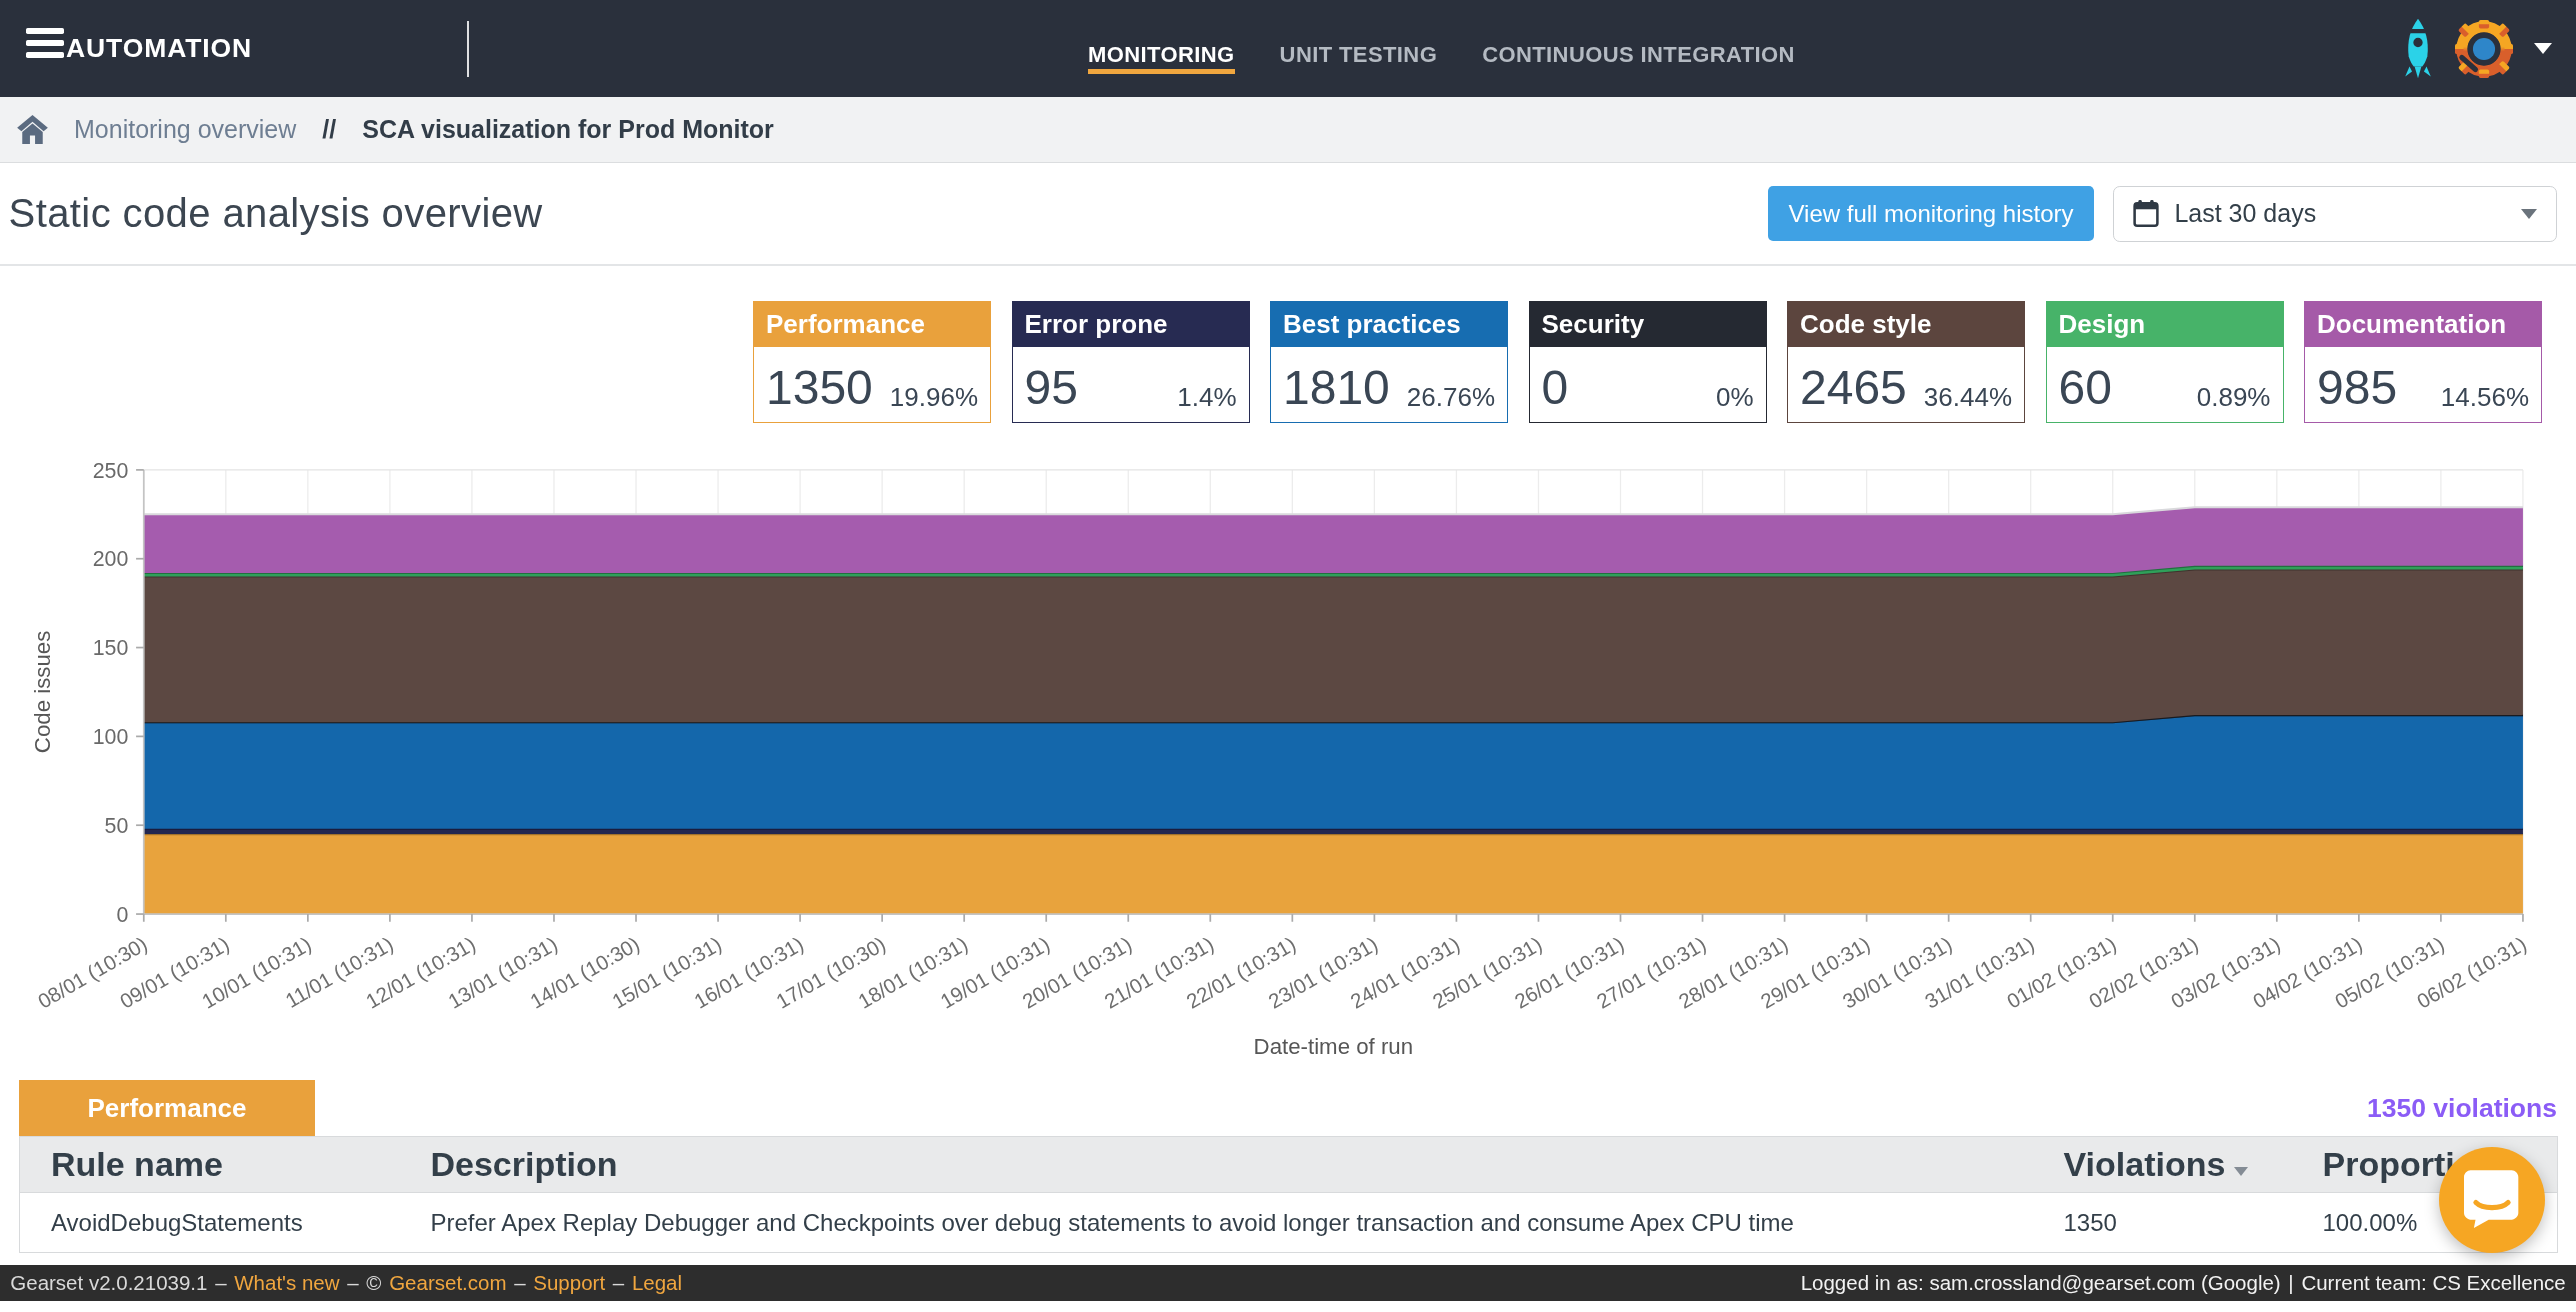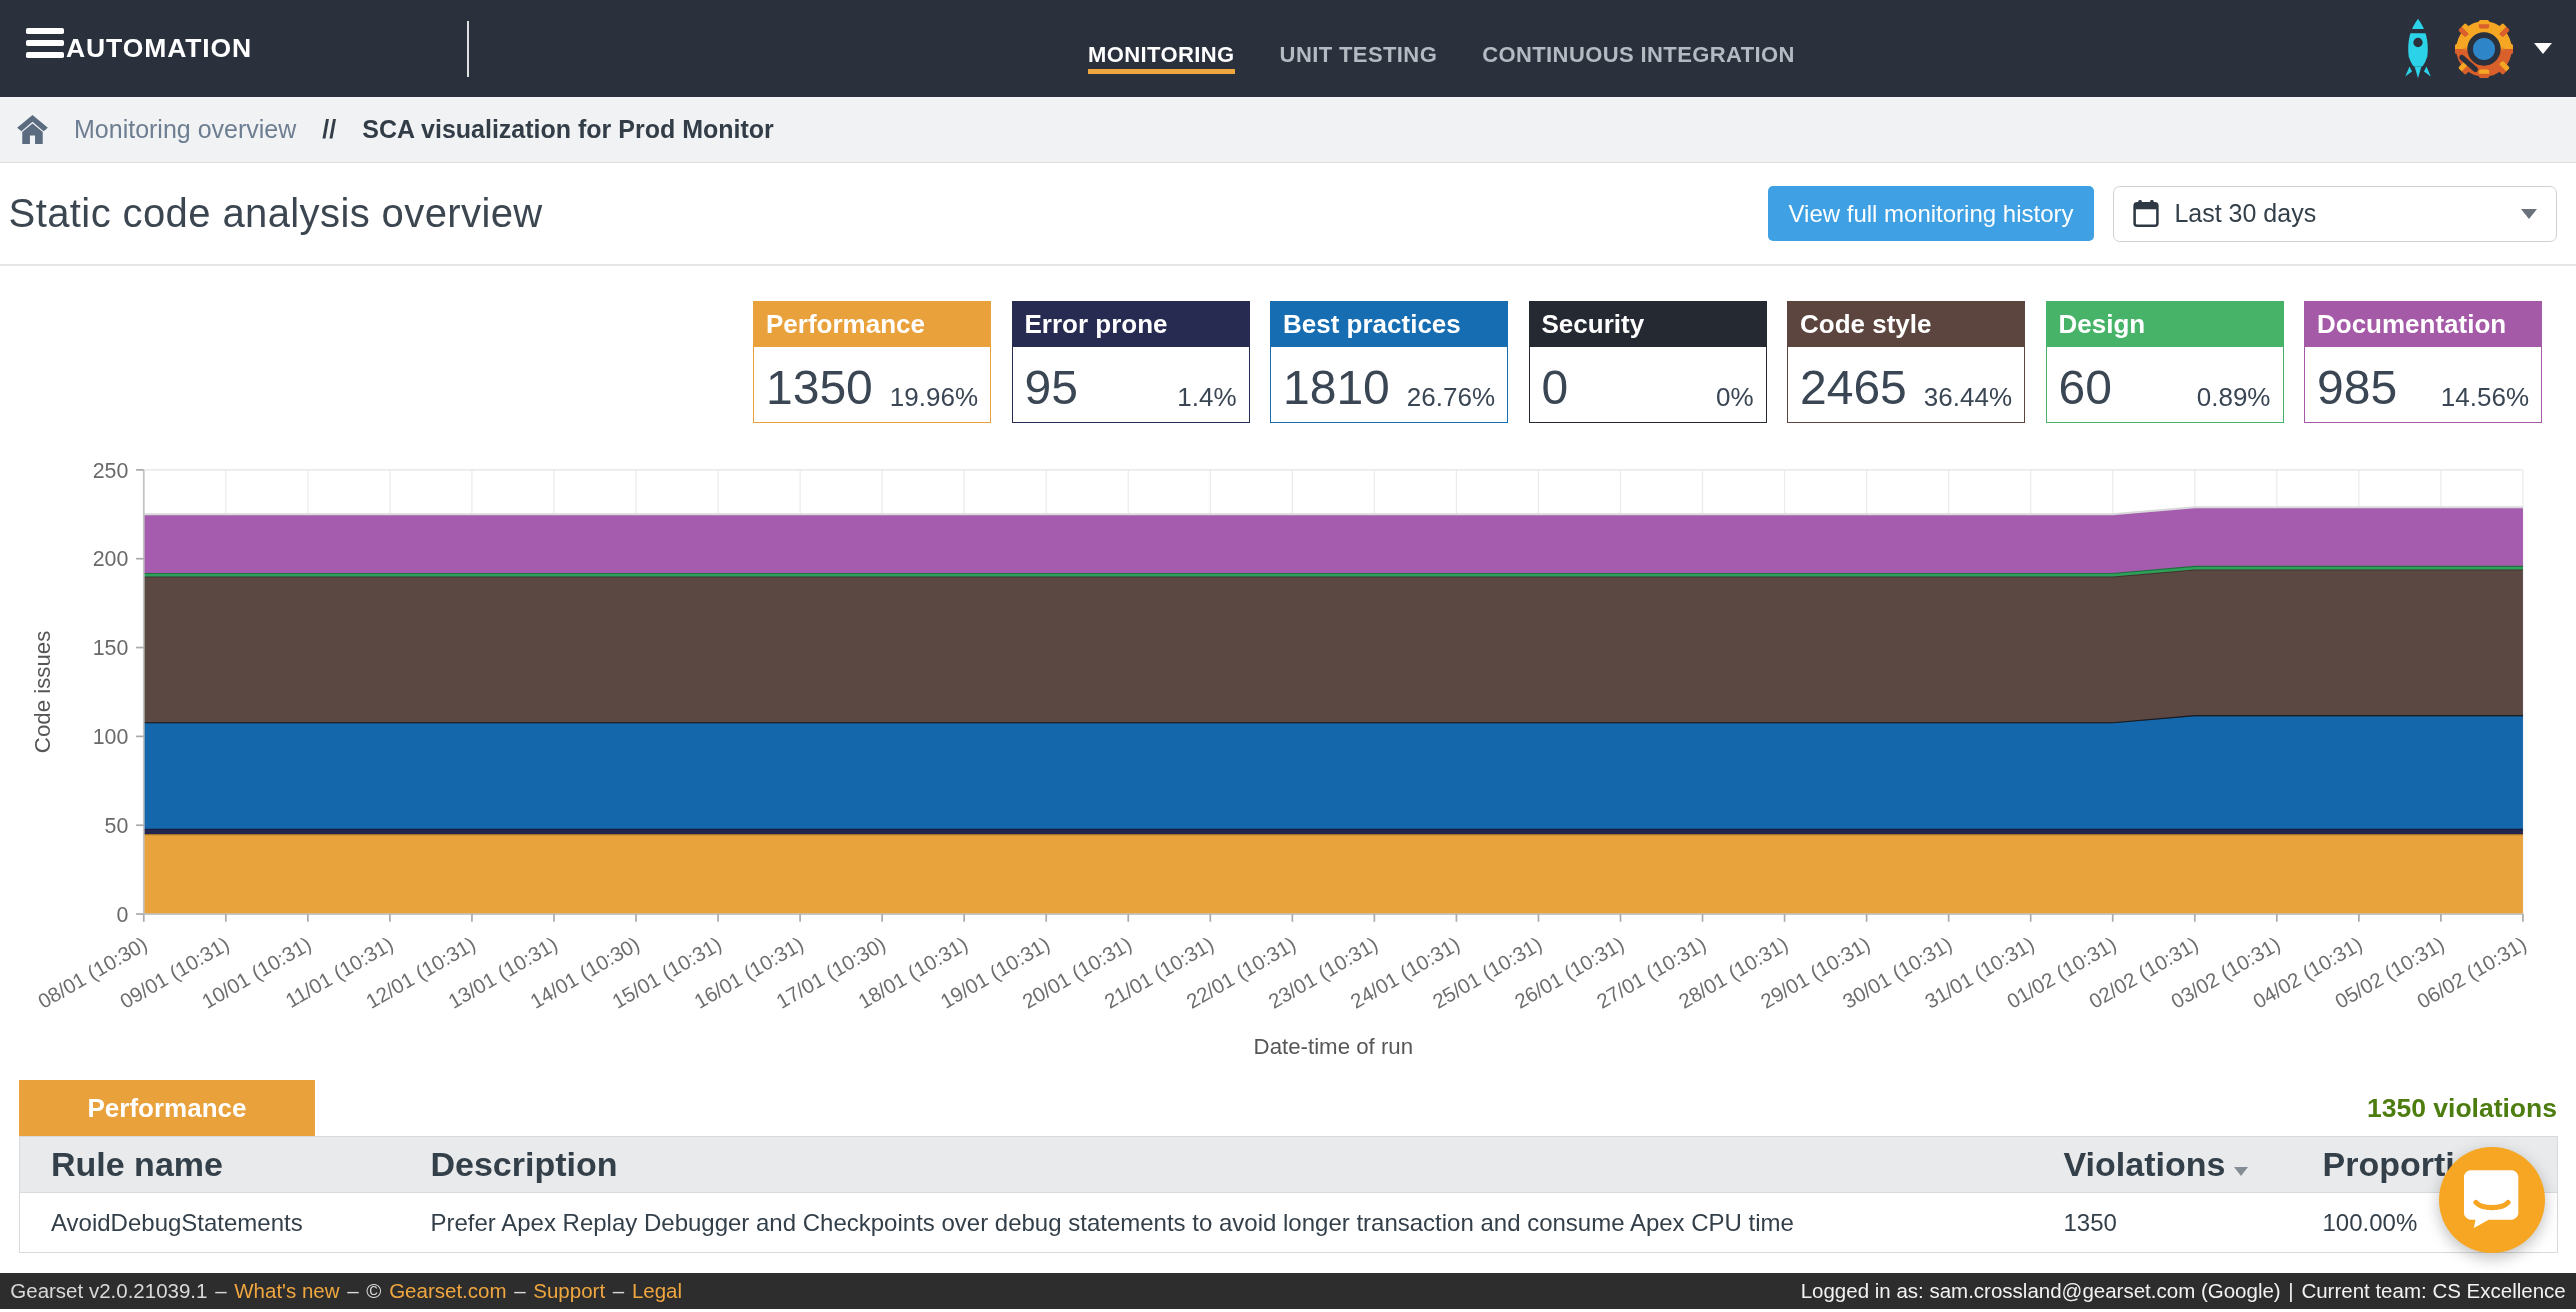--- a/index.html
+++ b/index.html
@@ -52,33 +52,33 @@
     padding:0 12px 8.6px 12px; background:#ffffff; }
   .card-value { font-size:48px; color:#3a4654; line-height:1; }
   .card-pct { font-size:26px; color:#3a4654; line-height:1.15; }
   
   .chart-wrap { position:absolute; top:462px; left:0; width:2576px; height:608px; }
   
   .table-section { position:absolute; top:1080px; left:19px; width:2538px; }
   .table-topbar { display:flex; align-items:flex-end; justify-content:space-between; }
   .cat-tab { width:296px; height:56px; display:flex; align-items:center; justify-content:center;
     color:#ffffff; font-size:26px; font-weight:bold; cursor:pointer; }
-  .violations-summary { font-size:26.5px; font-weight:bold; color:#4d7c0f; padding-bottom:12px; }
+  .violations-summary { font-size:26.5px; font-weight:bold; color:#8b5cf6; padding-bottom:12px; }
   table.rules { width:100%; border-collapse:collapse; table-layout:fixed; background:#ffffff;
     border:0.9px solid #d8dadc; }
   table.rules col.c1{width:411px;} table.rules col.c2{width:1633px;}
   table.rules col.c3{width:259px;} table.rules col.c4{width:235px;}
   table.rules th { background:#e9eaeb; text-align:left; font-size:34px; font-weight:bold; color:#333f49;
     height:56px; border-bottom:0.9px solid #d8dadc; }
   table.rules td { font-size:24px; color:#333f49; height:60px; border-bottom:0.9px solid #d8dadc; background:#ffffff; }
   table.rules th:first-child, table.rules td:first-child { padding-left:31px; }
   .sort-caret { display:inline-block; width:0; height:0; border-left:7.7px solid transparent;
     border-right:7.7px solid transparent; border-top:9.4px solid #848c95; margin-left:8.6px; }
   
-  .footer { position:absolute; bottom:4px; left:0; width:2576px; height:36px; background:#2d2d2d;
+  .footer { position:absolute; bottom:12px; left:0; width:2576px; height:36px; background:#2d2d2d;
     display:flex; align-items:center; justify-content:space-between; padding:0 10.3px; font-size:20.5px; }
   .footer .left, .footer .right { display:flex; align-items:center; gap:7.7px; }
   .footer .plain { color:#d9d9d9; }
   .footer a { color:#f0a63f; text-decoration:none; cursor:pointer; }
   .footer .right { color:#f2f2f2; }
   
   .chat-launcher { position:absolute; top:1147px; right:31px; width:106px; height:106px; border-radius:50%;
     background:#f6a623; box-shadow:0 5.1px 15.4px rgba(0,0,0,.25); display:flex; align-items:center; justify-content:center;
     cursor:pointer; }
   

